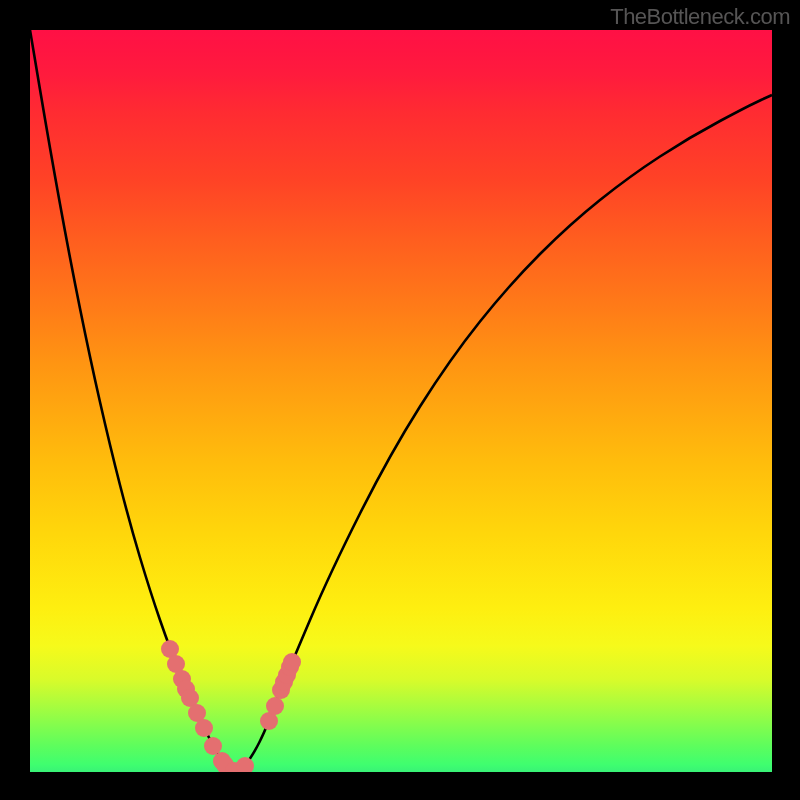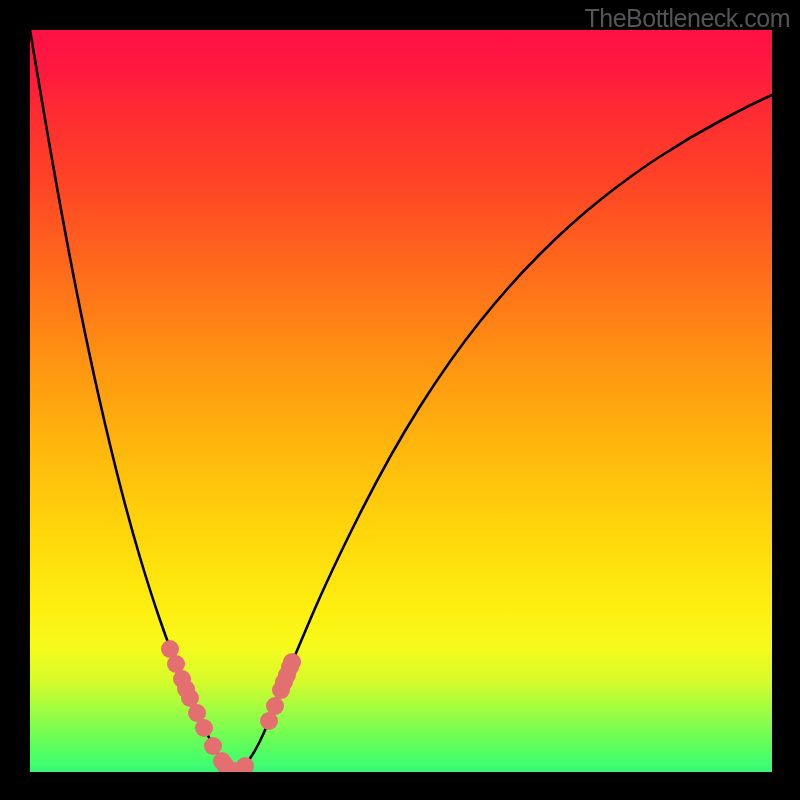--- a/index.html
+++ b/index.html
@@ -14,21 +14,21 @@
   .outer {
     width: 800px;
     height: 800px;
     background: #000;
     position: relative;
   }
   .watermark {
     position: absolute;
     top: 4px;
     right: 10px;
-    font-size: 25px;
+    font-size: 22px;
     font-weight: 500;
     color: #565555;
     letter-spacing: -0.5px;
     z-index: 5;
   }
   .plot {
     position: absolute;
     left: 30px;
     top: 30px;
     width: 742px;

